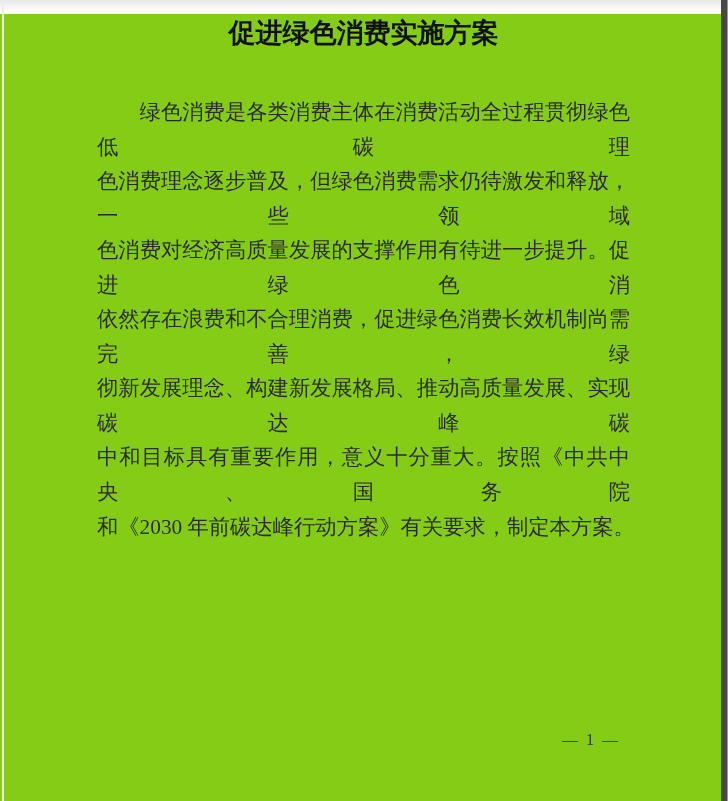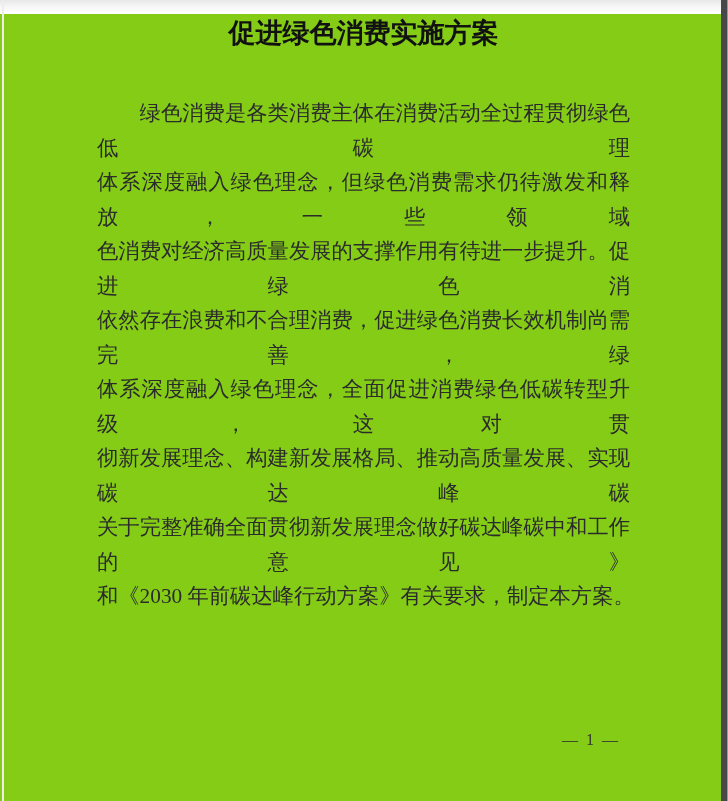--- a/index.html
+++ b/index.html
@@ -50,20 +50,21 @@
   .para-intro { margin-top: 45px; }
   .line {
     font-size: 21.3px;
     line-height: 34.5px;
     white-space: nowrap;
   }
   .jline {
     white-space: normal;
     text-align: justify;
     text-align-last: justify;
+    font-family: Liberation Mono, monospace;
   }
   .nline { text-align: left; }
   .indent { text-indent: 2em; }
   .page-number {
     position: absolute;
     top: 729px;
     right: 108px;
     font-size: 16px;
     line-height: 22px;
     color: #333333;
@@ -76,26 +77,25 @@
 
 <div class="page">
   <div class="top-fade"></div>
   <div class="left-edge"></div>
 
   <div class="content">
     <h1 class="title">促进绿色消费实施方案</h1>
 
     <div class="para para-intro">
         <div class="line jline indent">绿色消费是各类消费主体在消费活动全过程贯彻绿色低碳理</div>
-        <div class="line jline">体系深度融入绿色理念，但绿色消费需求仍待激发和释放，一些领域</div>
+        <div class="line jline">色消费理念逐步普及，但绿色消费需求仍待激发和释放，一些领域</div>
         <div class="line jline">色消费对经济高质量发展的支撑作用有待进一步提升。促进绿色消</div>
         <div class="line jline">依然存在浪费和不合理消费，促进绿色消费长效机制尚需完善，绿</div>
-        <div class="line jline">体系深度融入绿色理念，全面促进消费绿色低碳转型升级，这对贯</div>
         <div class="line jline">彻新发展理念、构建新发展格局、推动高质量发展、实现碳达峰碳</div>
-        <div class="line jline">关于完整准确全面贯彻新发展理念做好碳达峰碳中和工作的意见》</div>
+        <div class="line jline">中和目标具有重要作用，意义十分重大。按照《中共中央、国务院</div>
         <div class="line nline">和《2030 年前碳达峰行动方案》有关要求，制定本方案。</div>
       </div>
 
   </div>
 
   <div class="page-number">— 1 —</div>
 
   <div class="right-border"></div>
 </div>
 

